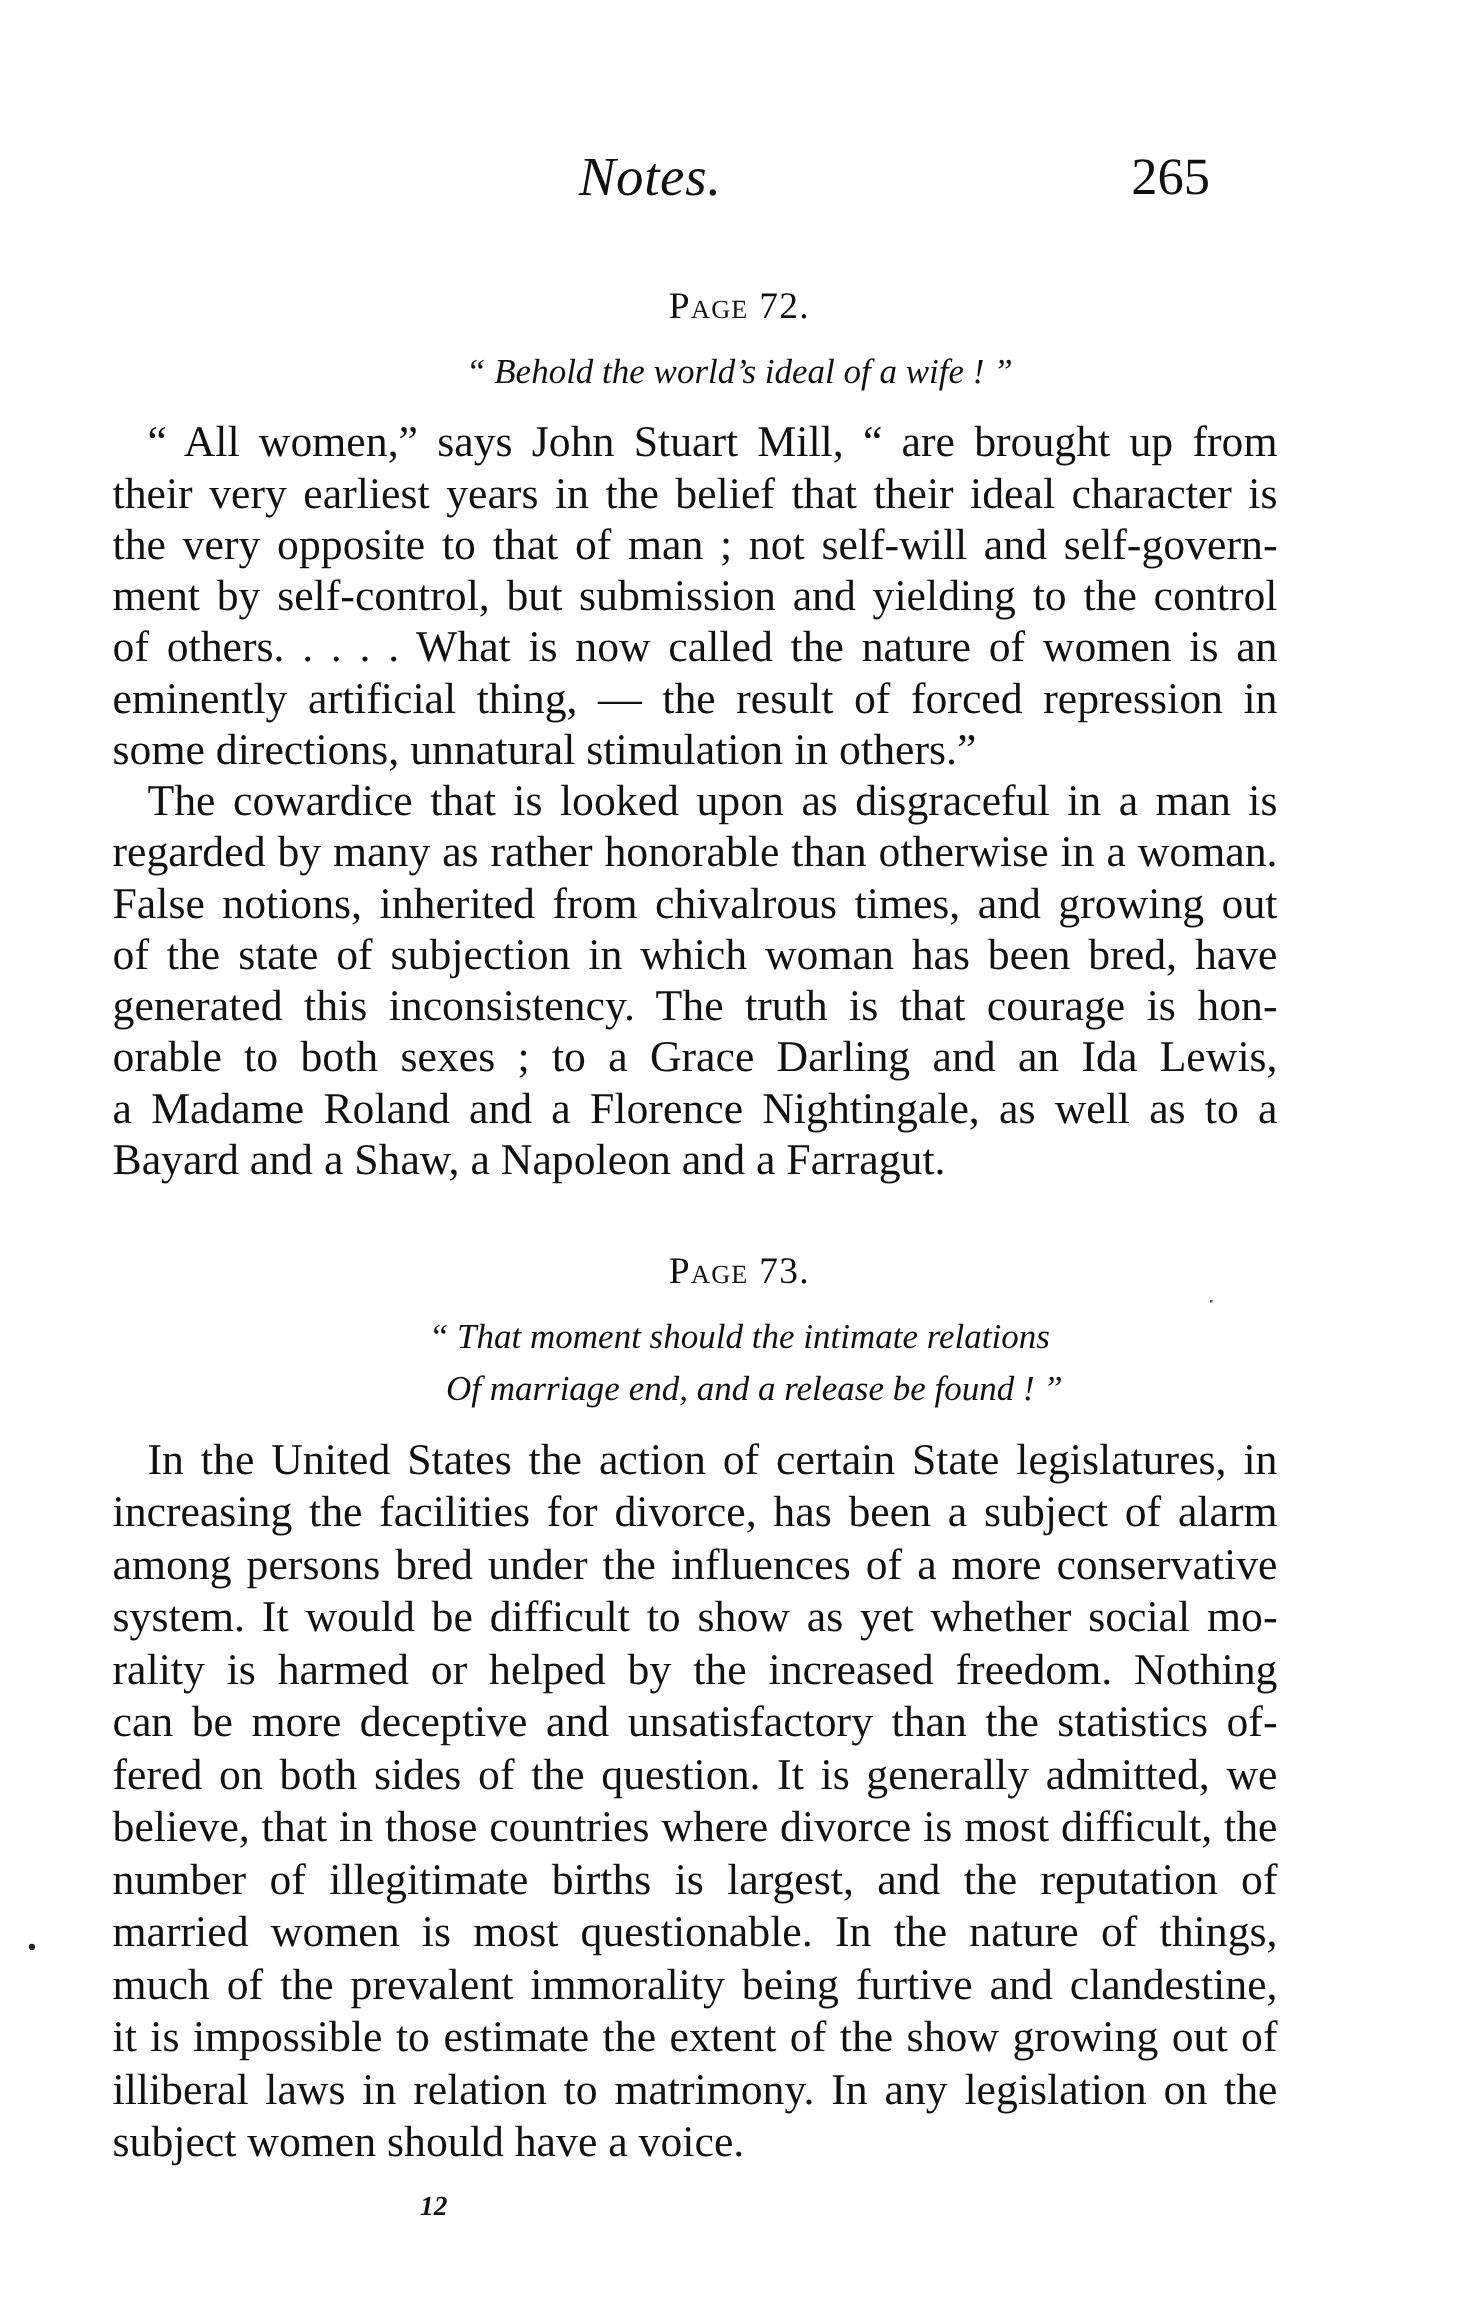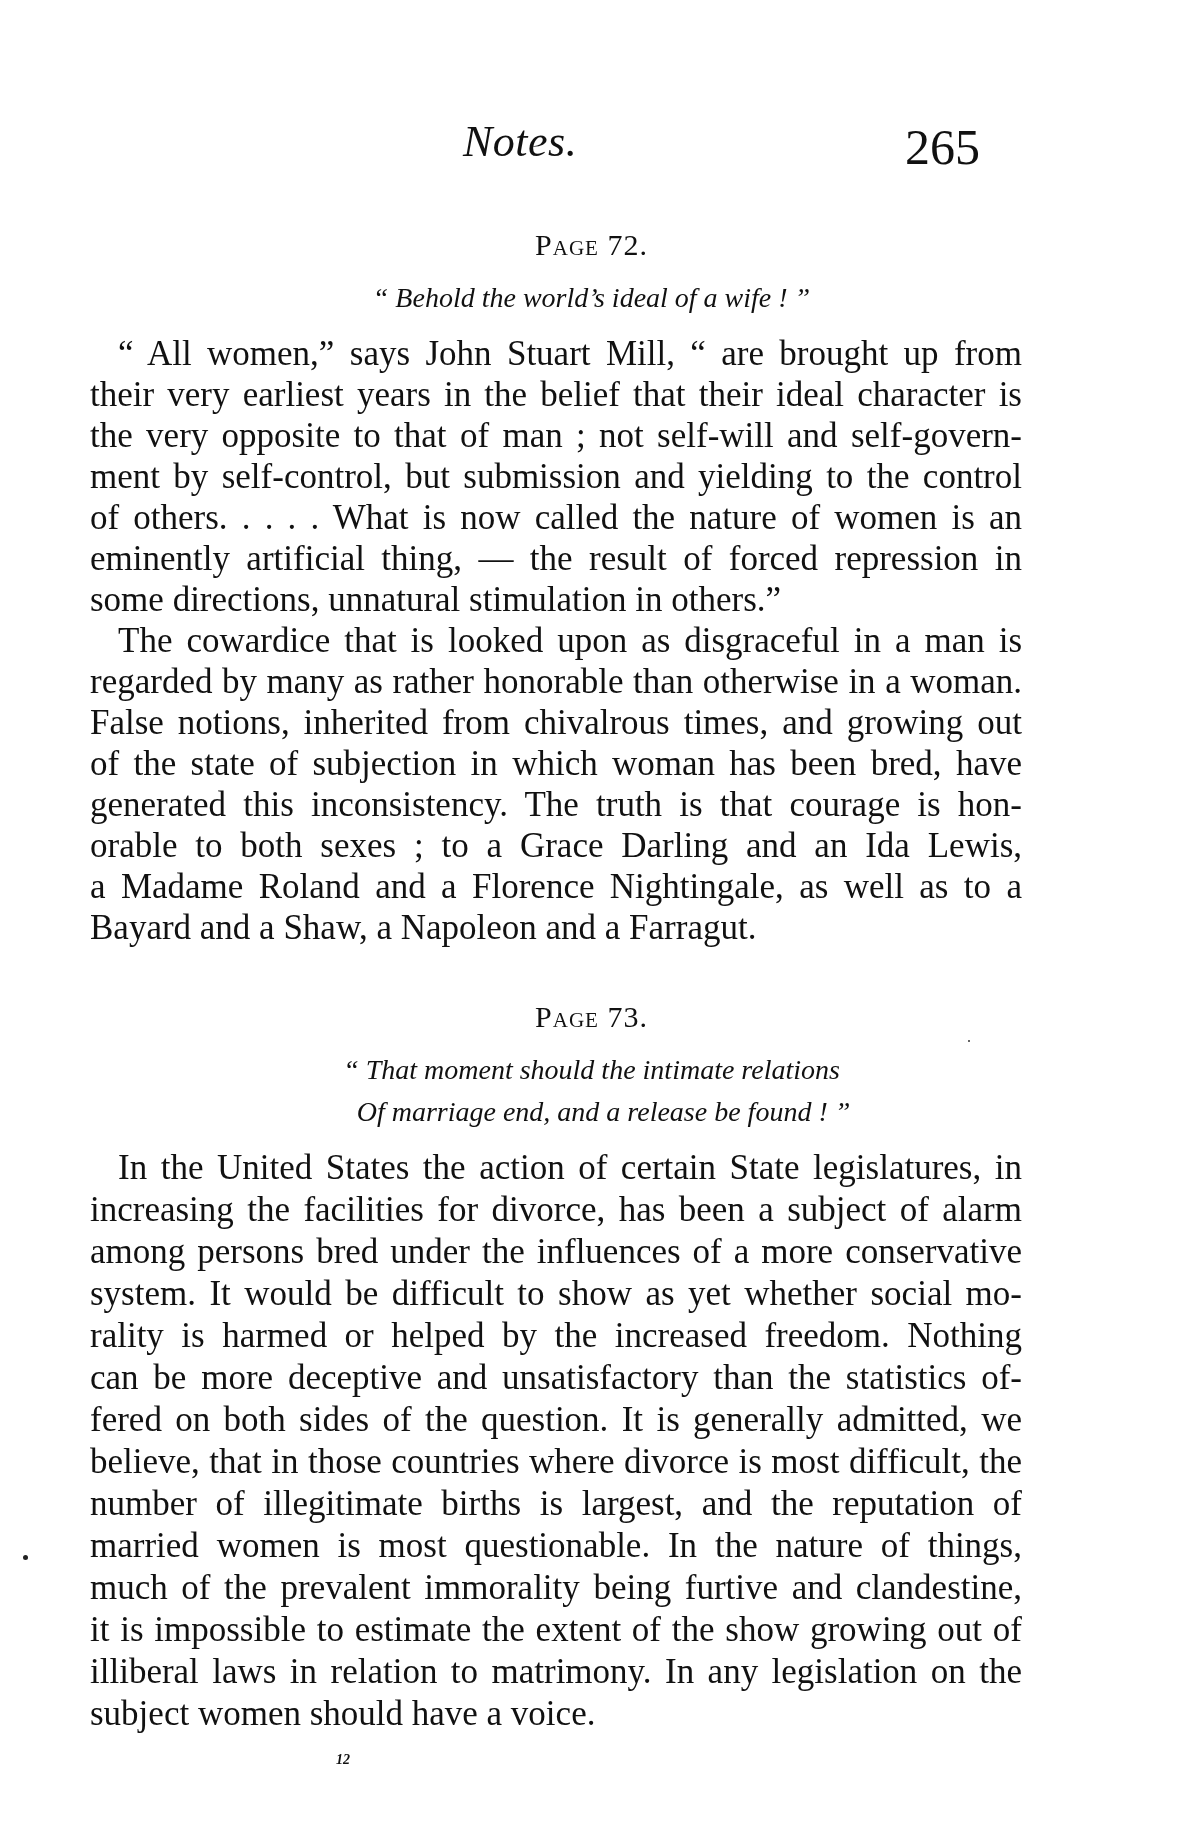--- a/index.html
+++ b/index.html
@@ -34,21 +34,21 @@
       left: 463px;
       top: 0;
       font-style: italic;
       font-size: 44px;
       letter-spacing: 0.5px;
     }
     .page-number {
       position: absolute;
       left: 905px;
       top: 2px;
-      font-size: 50px;
+      font-size: 42px;
     }
     .section-heading {
       position: absolute;
       left: 0;
       width: 1183px;
       text-align: center;
       font-size: 30px;
       font-variant: small-caps;
       letter-spacing: 1px;
     }
@@ -76,21 +76,21 @@
     .line.indent {
       left: 118px;
       width: 904px;
     }
     .signature {
       position: absolute;
       left: 336px;
       top: 1752px;
       font-style: italic;
       font-weight: bold;
-      font-size: 14px;
+      font-size: 22px;
     }
     .stray-mark {
       position: absolute;
       left: 23px;
       top: 1555px;
       width: 5px;
       height: 5px;
       border-radius: 50%;
       background: #222;
     }

